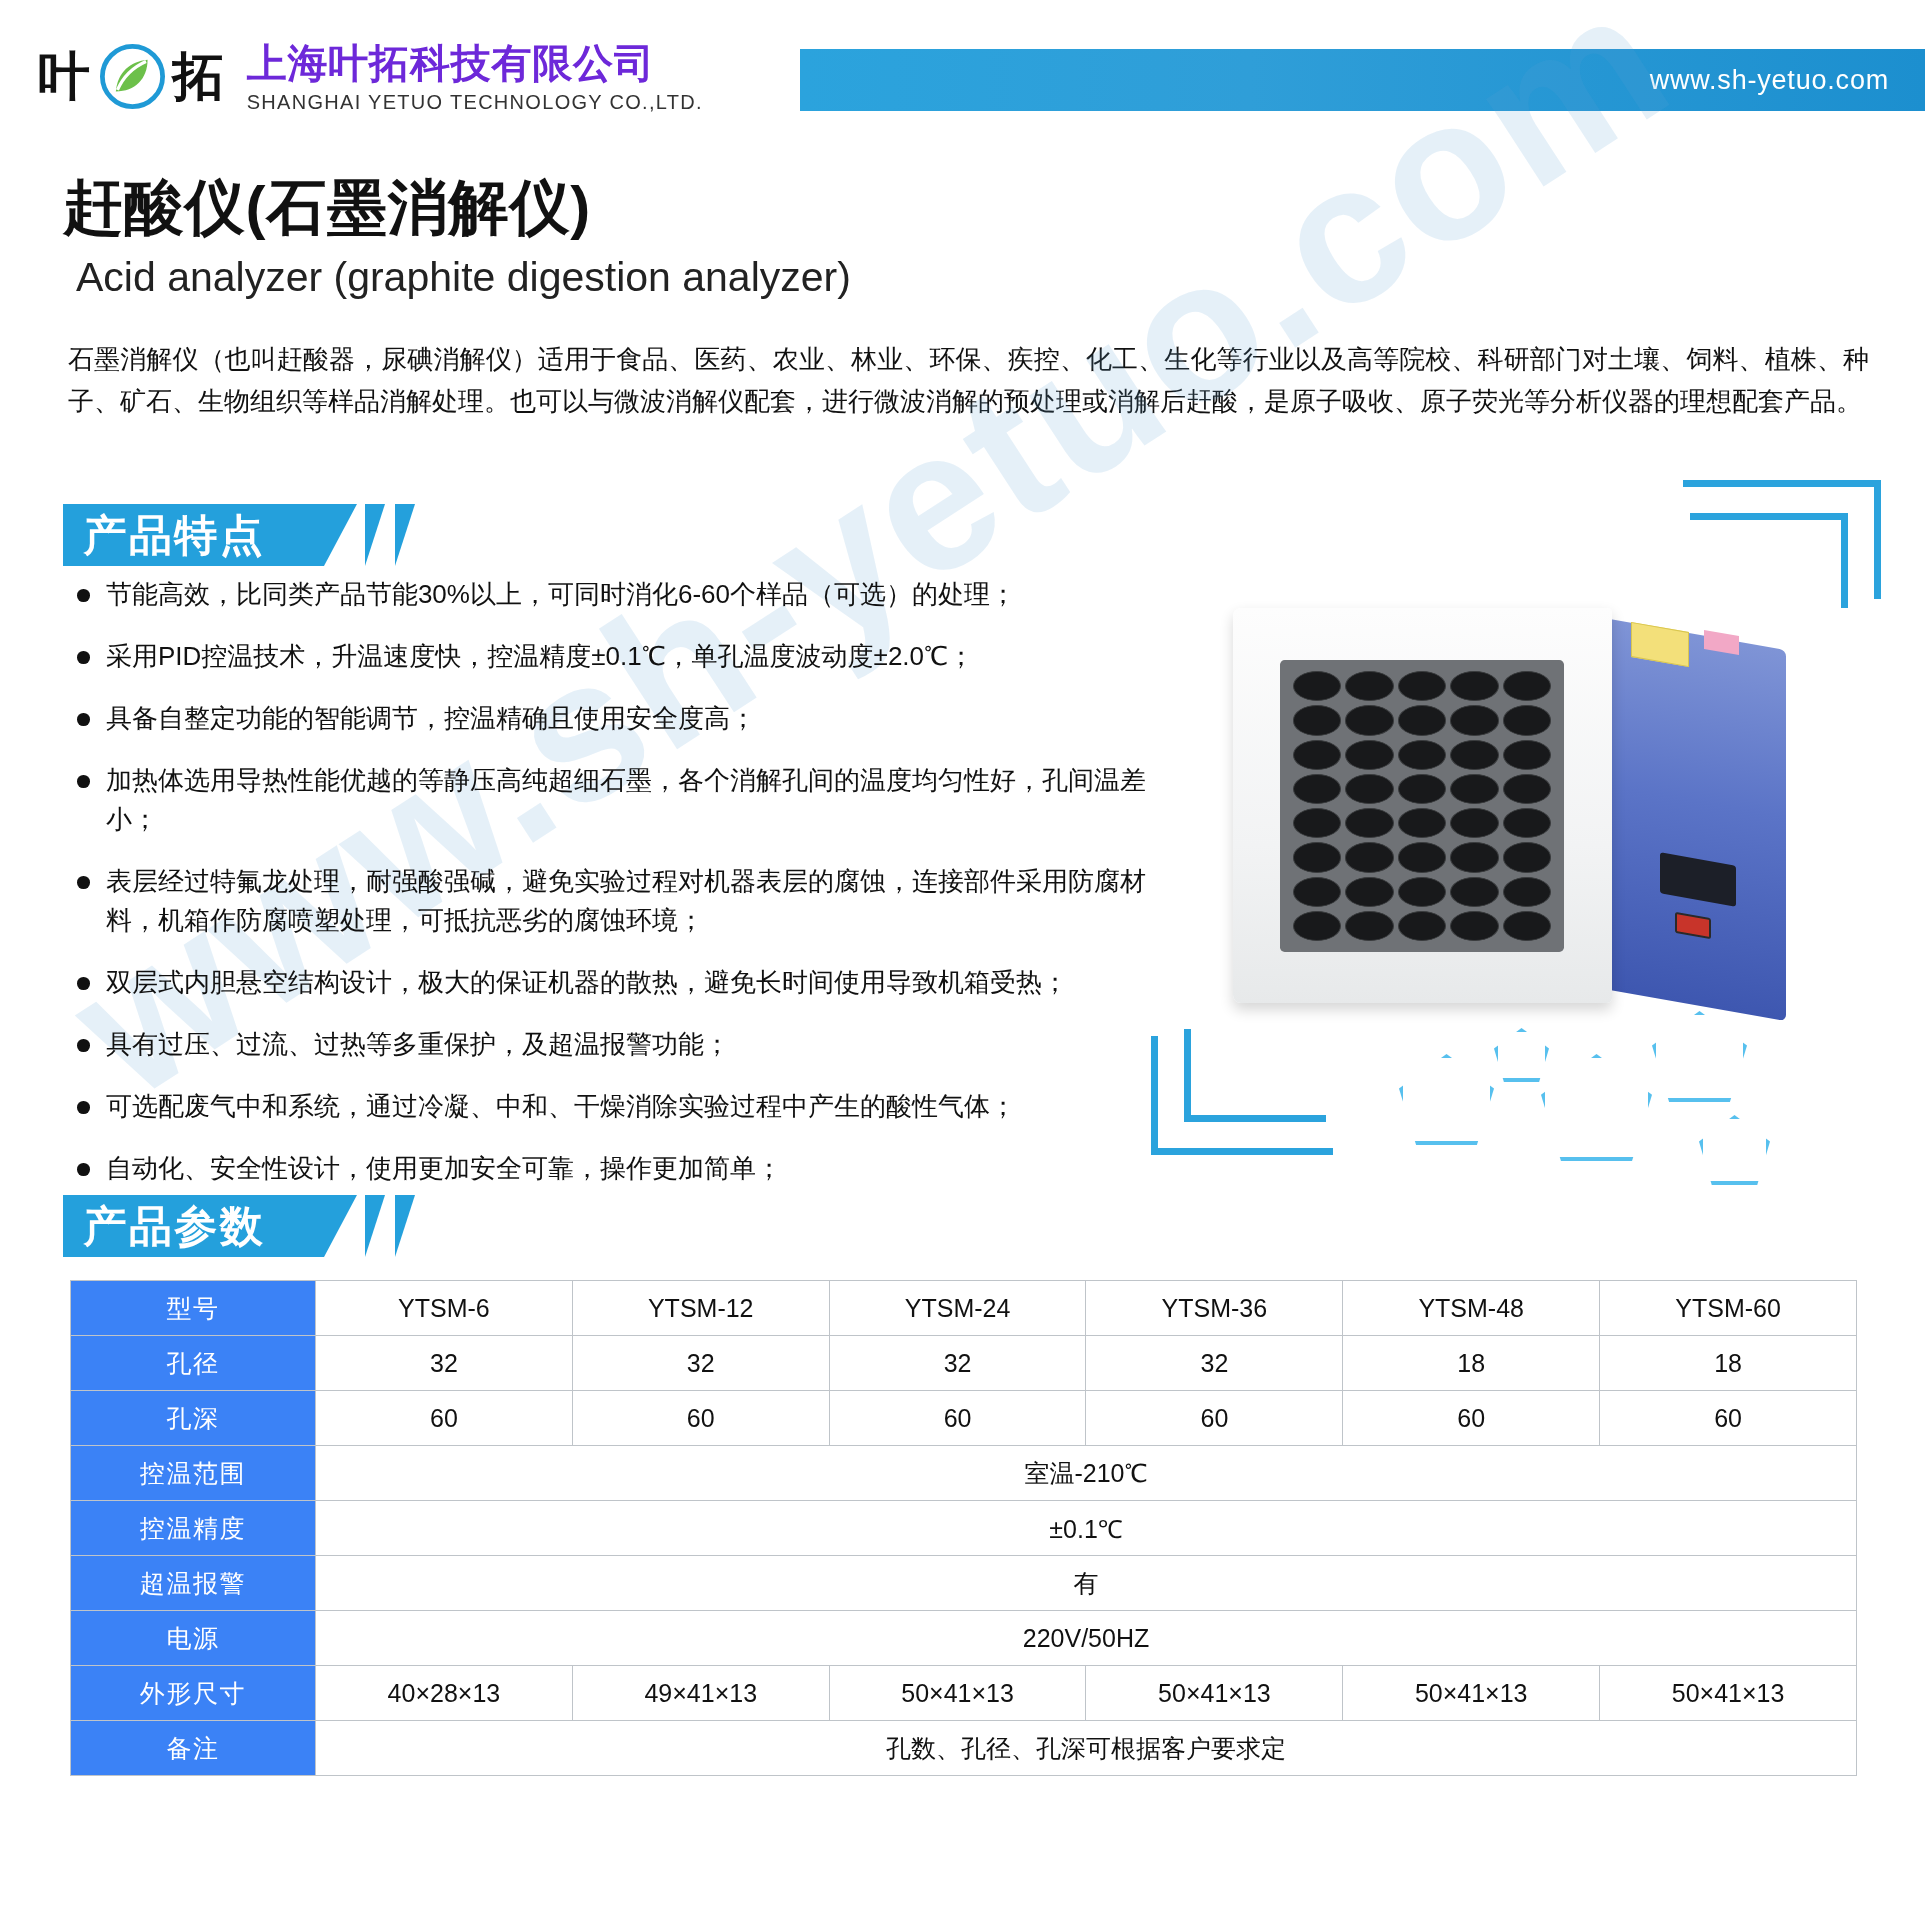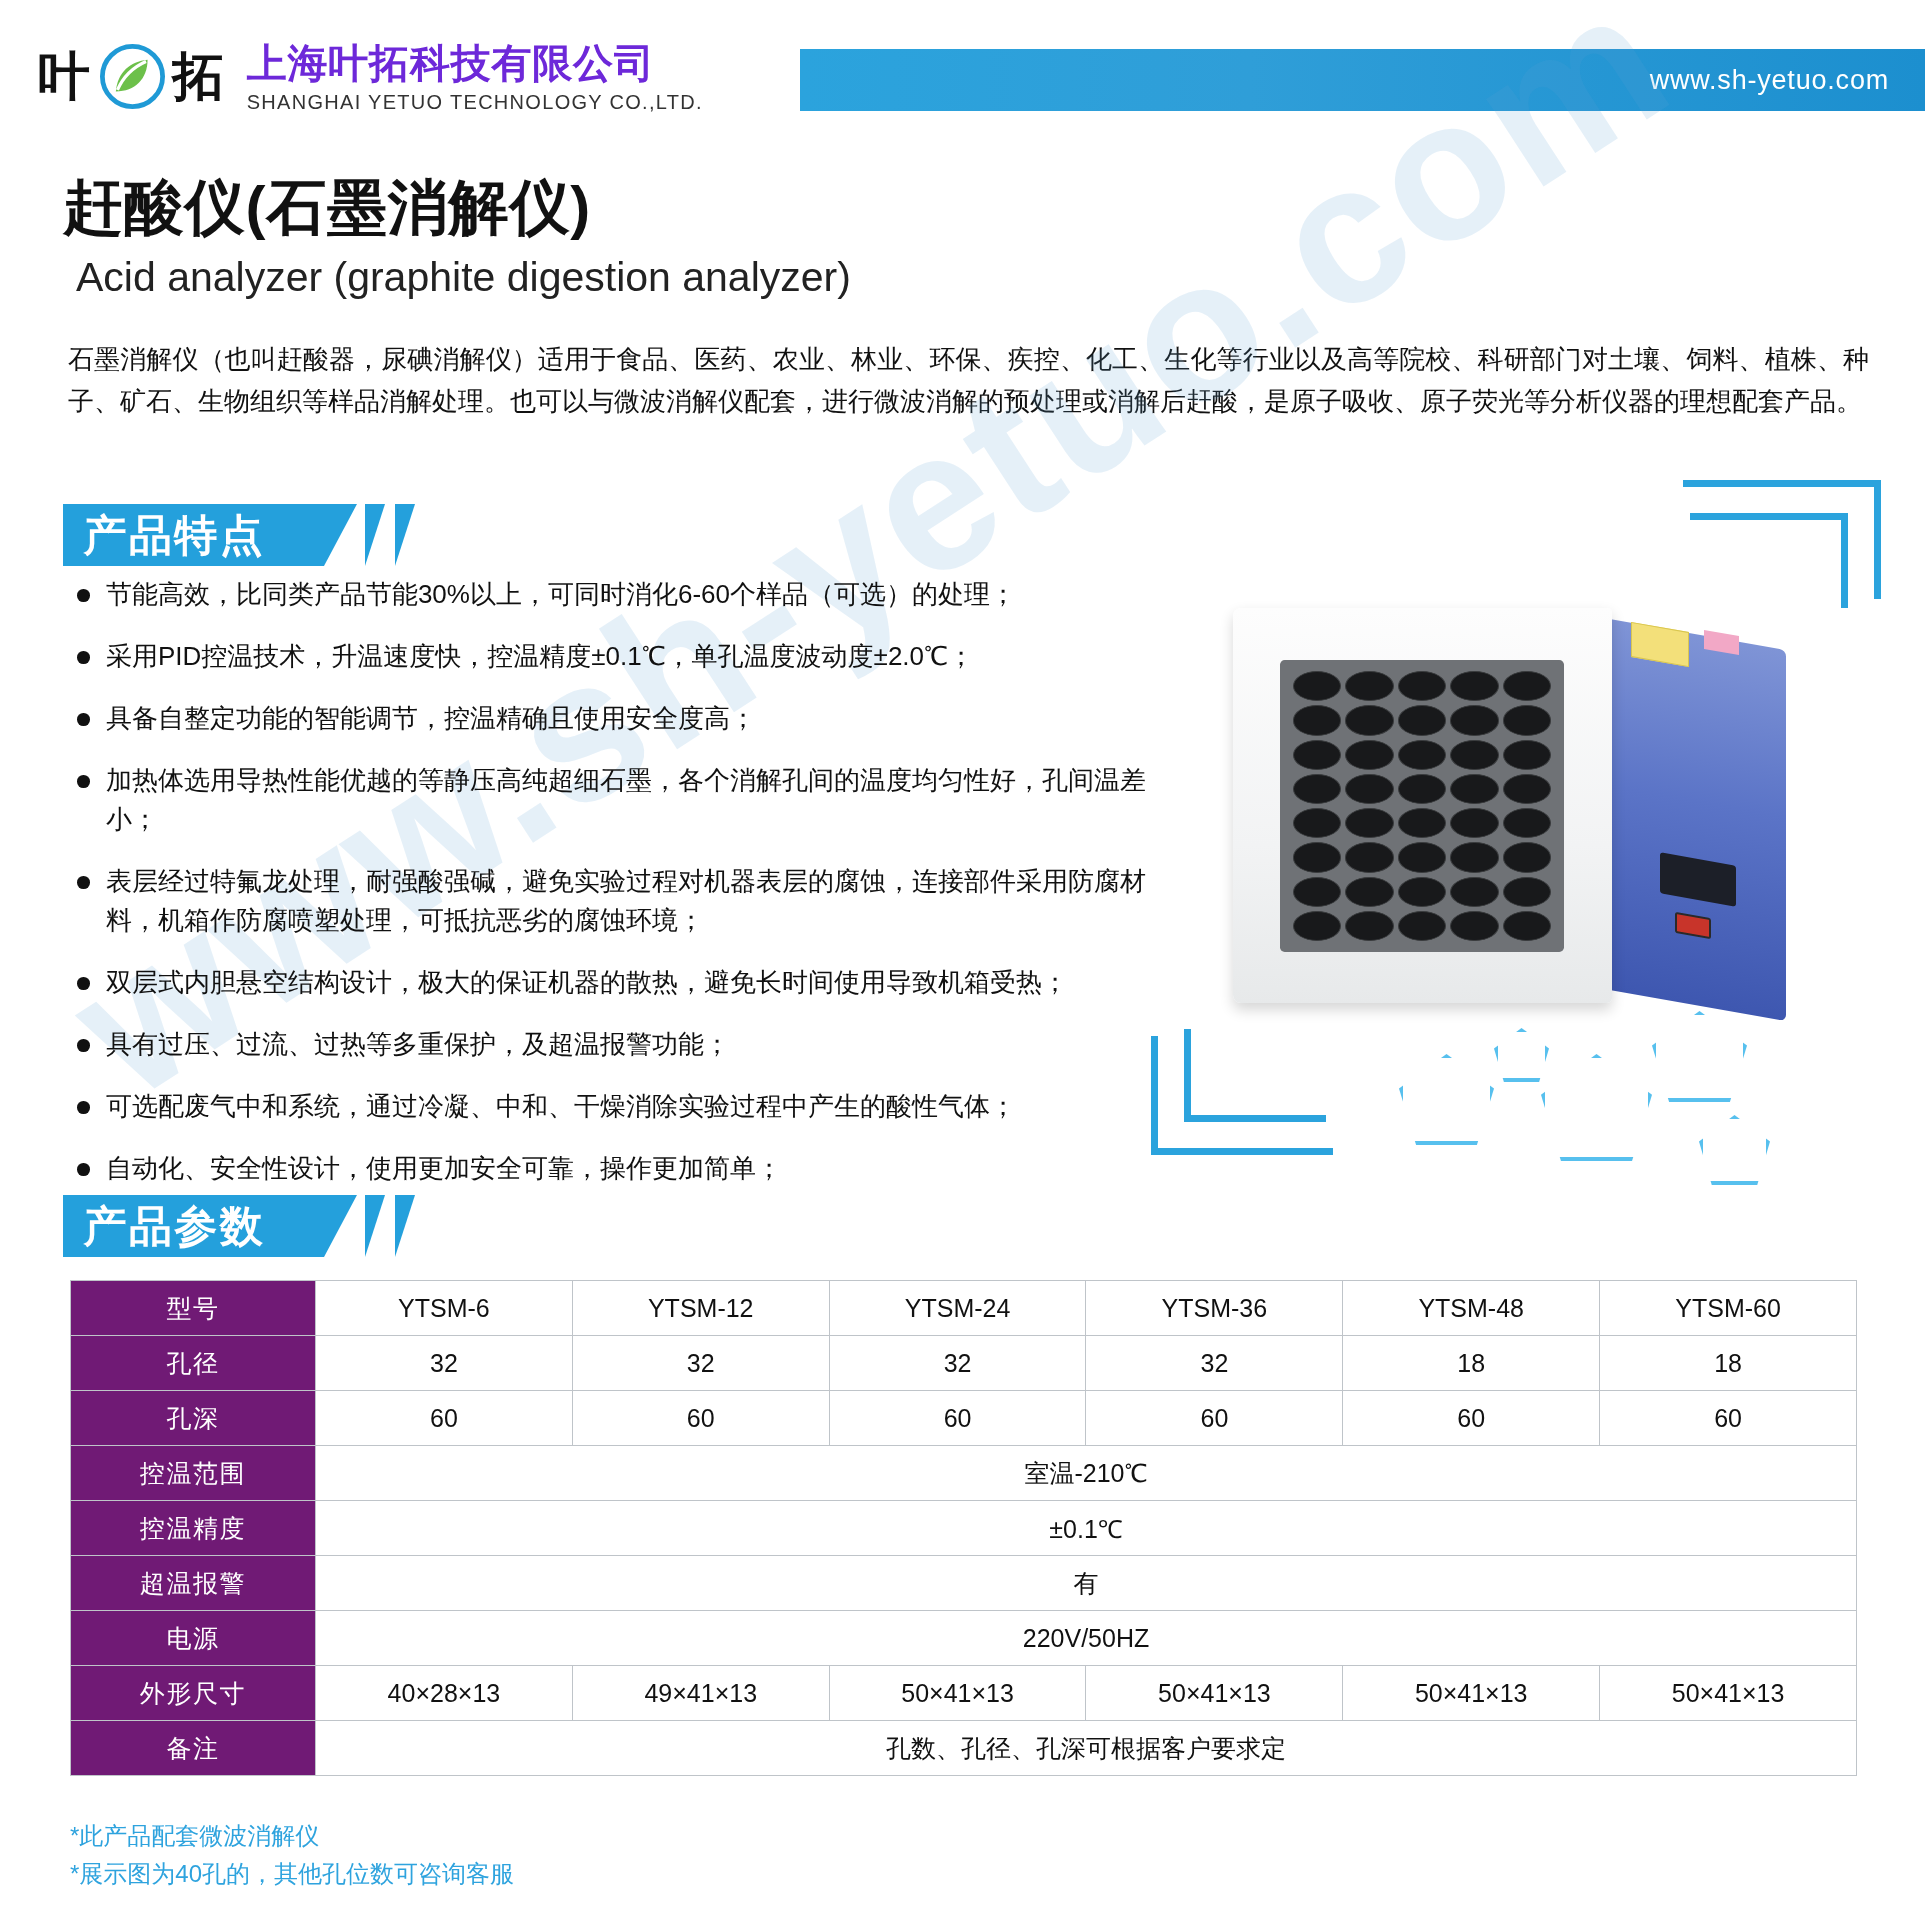--- a/index.html
+++ b/index.html
@@ -340,21 +340,21 @@
     font-size: 25px;
   }
   table.spec td {
     border: 1.6px solid #bfc4c9;
     height: 55px;
     text-align: center;
     color: #111;
     padding: 3.2px 4.7px;
   }
   table.spec td.rowhead {
-    background: #701a75;
+    background: #3b82f6;
     color: #ffffff;
     width: 245px;
     letter-spacing: 1.6px;
   }
   
   .footnotes {
     position: absolute;
     left: 70px;
     top: 1817px;
     z-index: 8;
@@ -577,19 +577,15 @@
           <td>50×41×13</td>
         </tr>
         <tr>
           <td class="rowhead">备注</td>
           <td colspan="6">孔数、孔径、孔深可根据客户要求定</td>
         </tr>
       </tbody>
     </table>
   </div>
 
-  <div class="footnotes">
-    <div class="footnote">*此产品配套微波消解仪</div>
-    <div class="footnote">*展示图为40孔的，其他孔位数可咨询客服</div>
-  </div>
 
 </div>
 
 
 </body></html>

